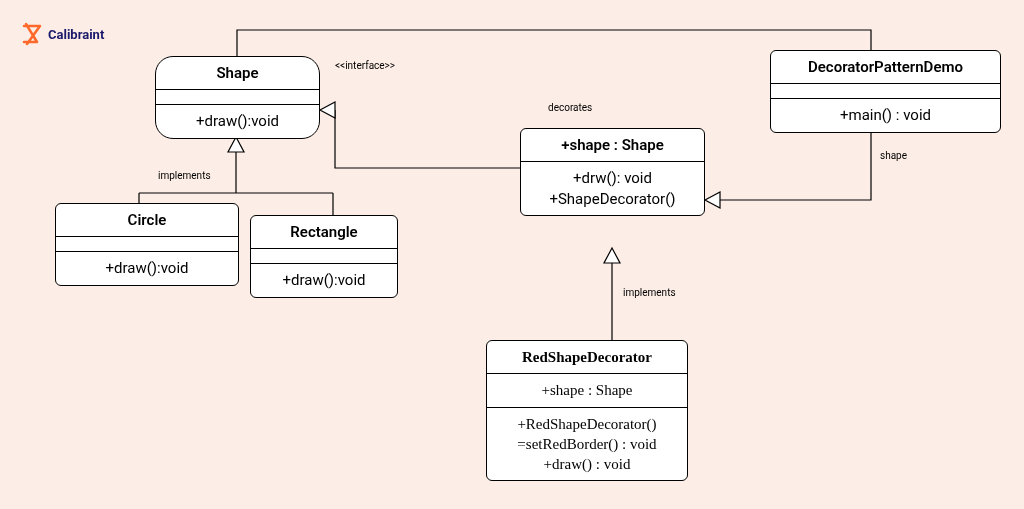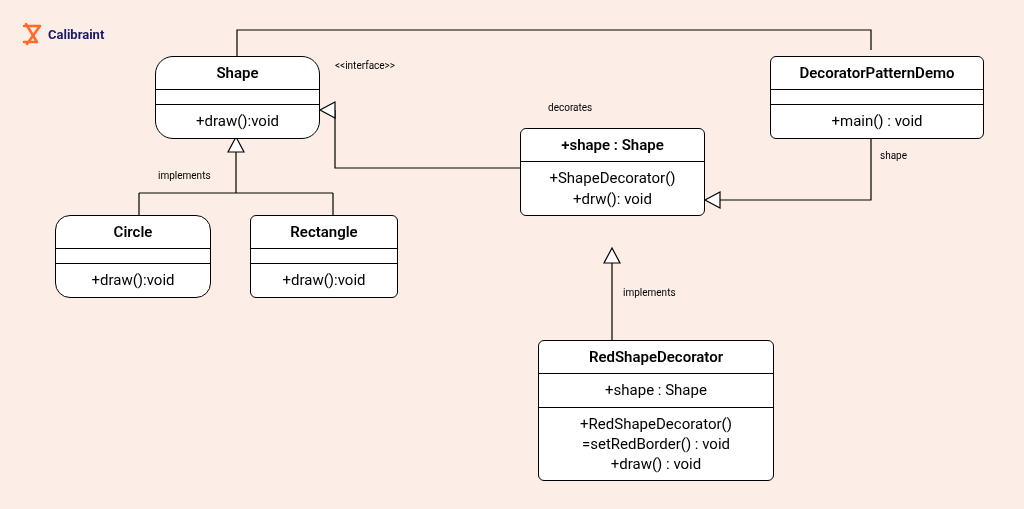--- a/index.html
+++ b/index.html
@@ -118,53 +118,53 @@
   <div class="lbl" style="left:335px; top:60px;">&lt;&lt;interface&gt;&gt;</div>
 
   <div class="cls" style="left:155px; top:56px; width:165px;border-radius:18px;">
     <div class="sec">Shape</div>
     <div class="sec empty"></div>
     <div class="sec">+draw():void</div>
   </div>
 
   <div class="lbl" style="left:158px; top:170px;">implements</div>
 
-  <div class="cls" style="left:55px; top:215px; width:156px;border-radius:15px;">
+  <div class="cls" style="left:55px; top:203px; width:184px;">
     <div class="sec">Circle</div>
     <div class="sec empty"></div>
     <div class="sec">+draw():void</div>
   </div>
 
   <div class="cls" style="left:250px; top:215px; width:148px;">
     <div class="sec">Rectangle</div>
     <div class="sec empty"></div>
     <div class="sec">+draw():void</div>
   </div>
 
   <div class="lbl" style="left:548px; top:102px;">decorates</div>
 
   <div class="cls" style="left:520px; top:128px; width:185px;">
     <div class="sec">+shape : Shape</div>
     <div class="sec">
+      <div>+drw(): void</div>
       <div>+ShapeDecorator()</div>
-      <div>+drw(): void</div>
     </div>
   </div>
 
   <div class="lbl" style="left:880px; top:150px;">shape</div>
 
-  <div class="cls" style="left:770px; top:56px; width:214px;">
+  <div class="cls" style="left:770px; top:50px; width:231px;">
     <div class="sec">DecoratorPatternDemo</div>
     <div class="sec empty"></div>
     <div class="sec">+main() : void</div>
   </div>
 
   <div class="lbl" style="left:623px; top:287px;">implements</div>
 
-  <div class="cls" style="left:538px; top:340px; width:236px;">
+  <div class="cls" style="left:486px; top:340px; width:202px;font-family:Liberation Serif, serif;">
     <div class="sec">RedShapeDecorator</div>
     <div class="sec">+shape : Shape</div>
     <div class="sec">
       <div>+RedShapeDecorator()</div>
       <div>=setRedBorder() : void</div>
       <div>+draw() : void</div>
     </div>
   </div>
 
 </div>

